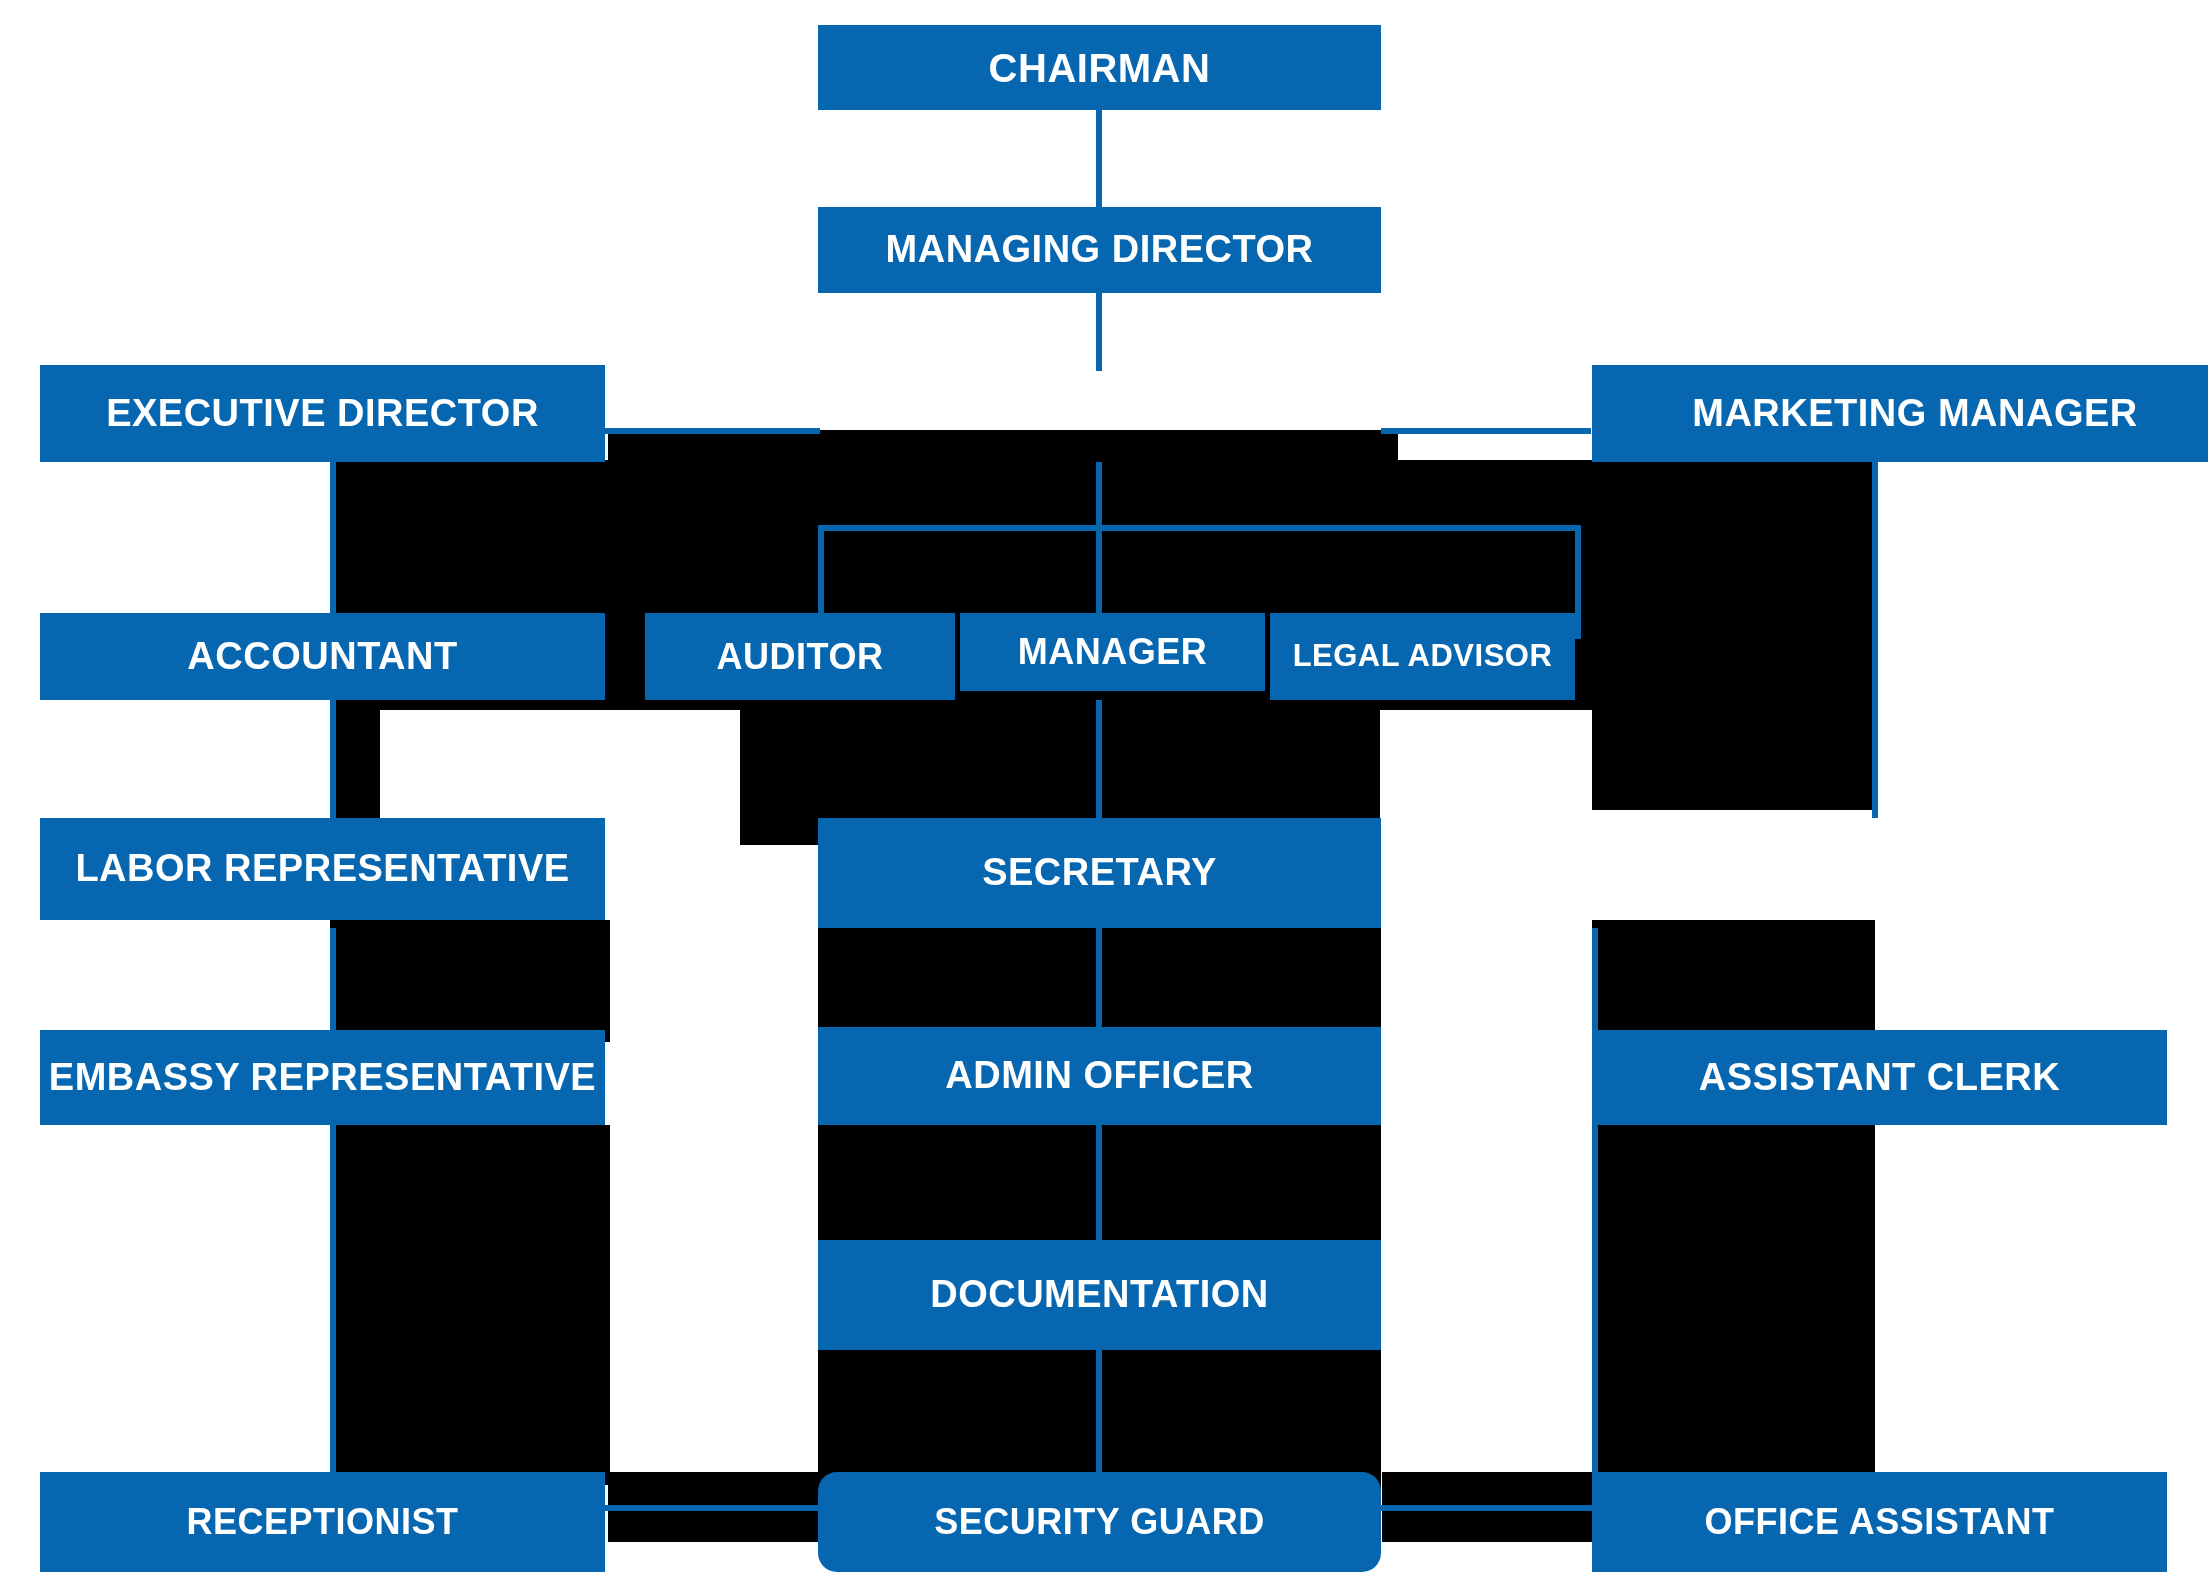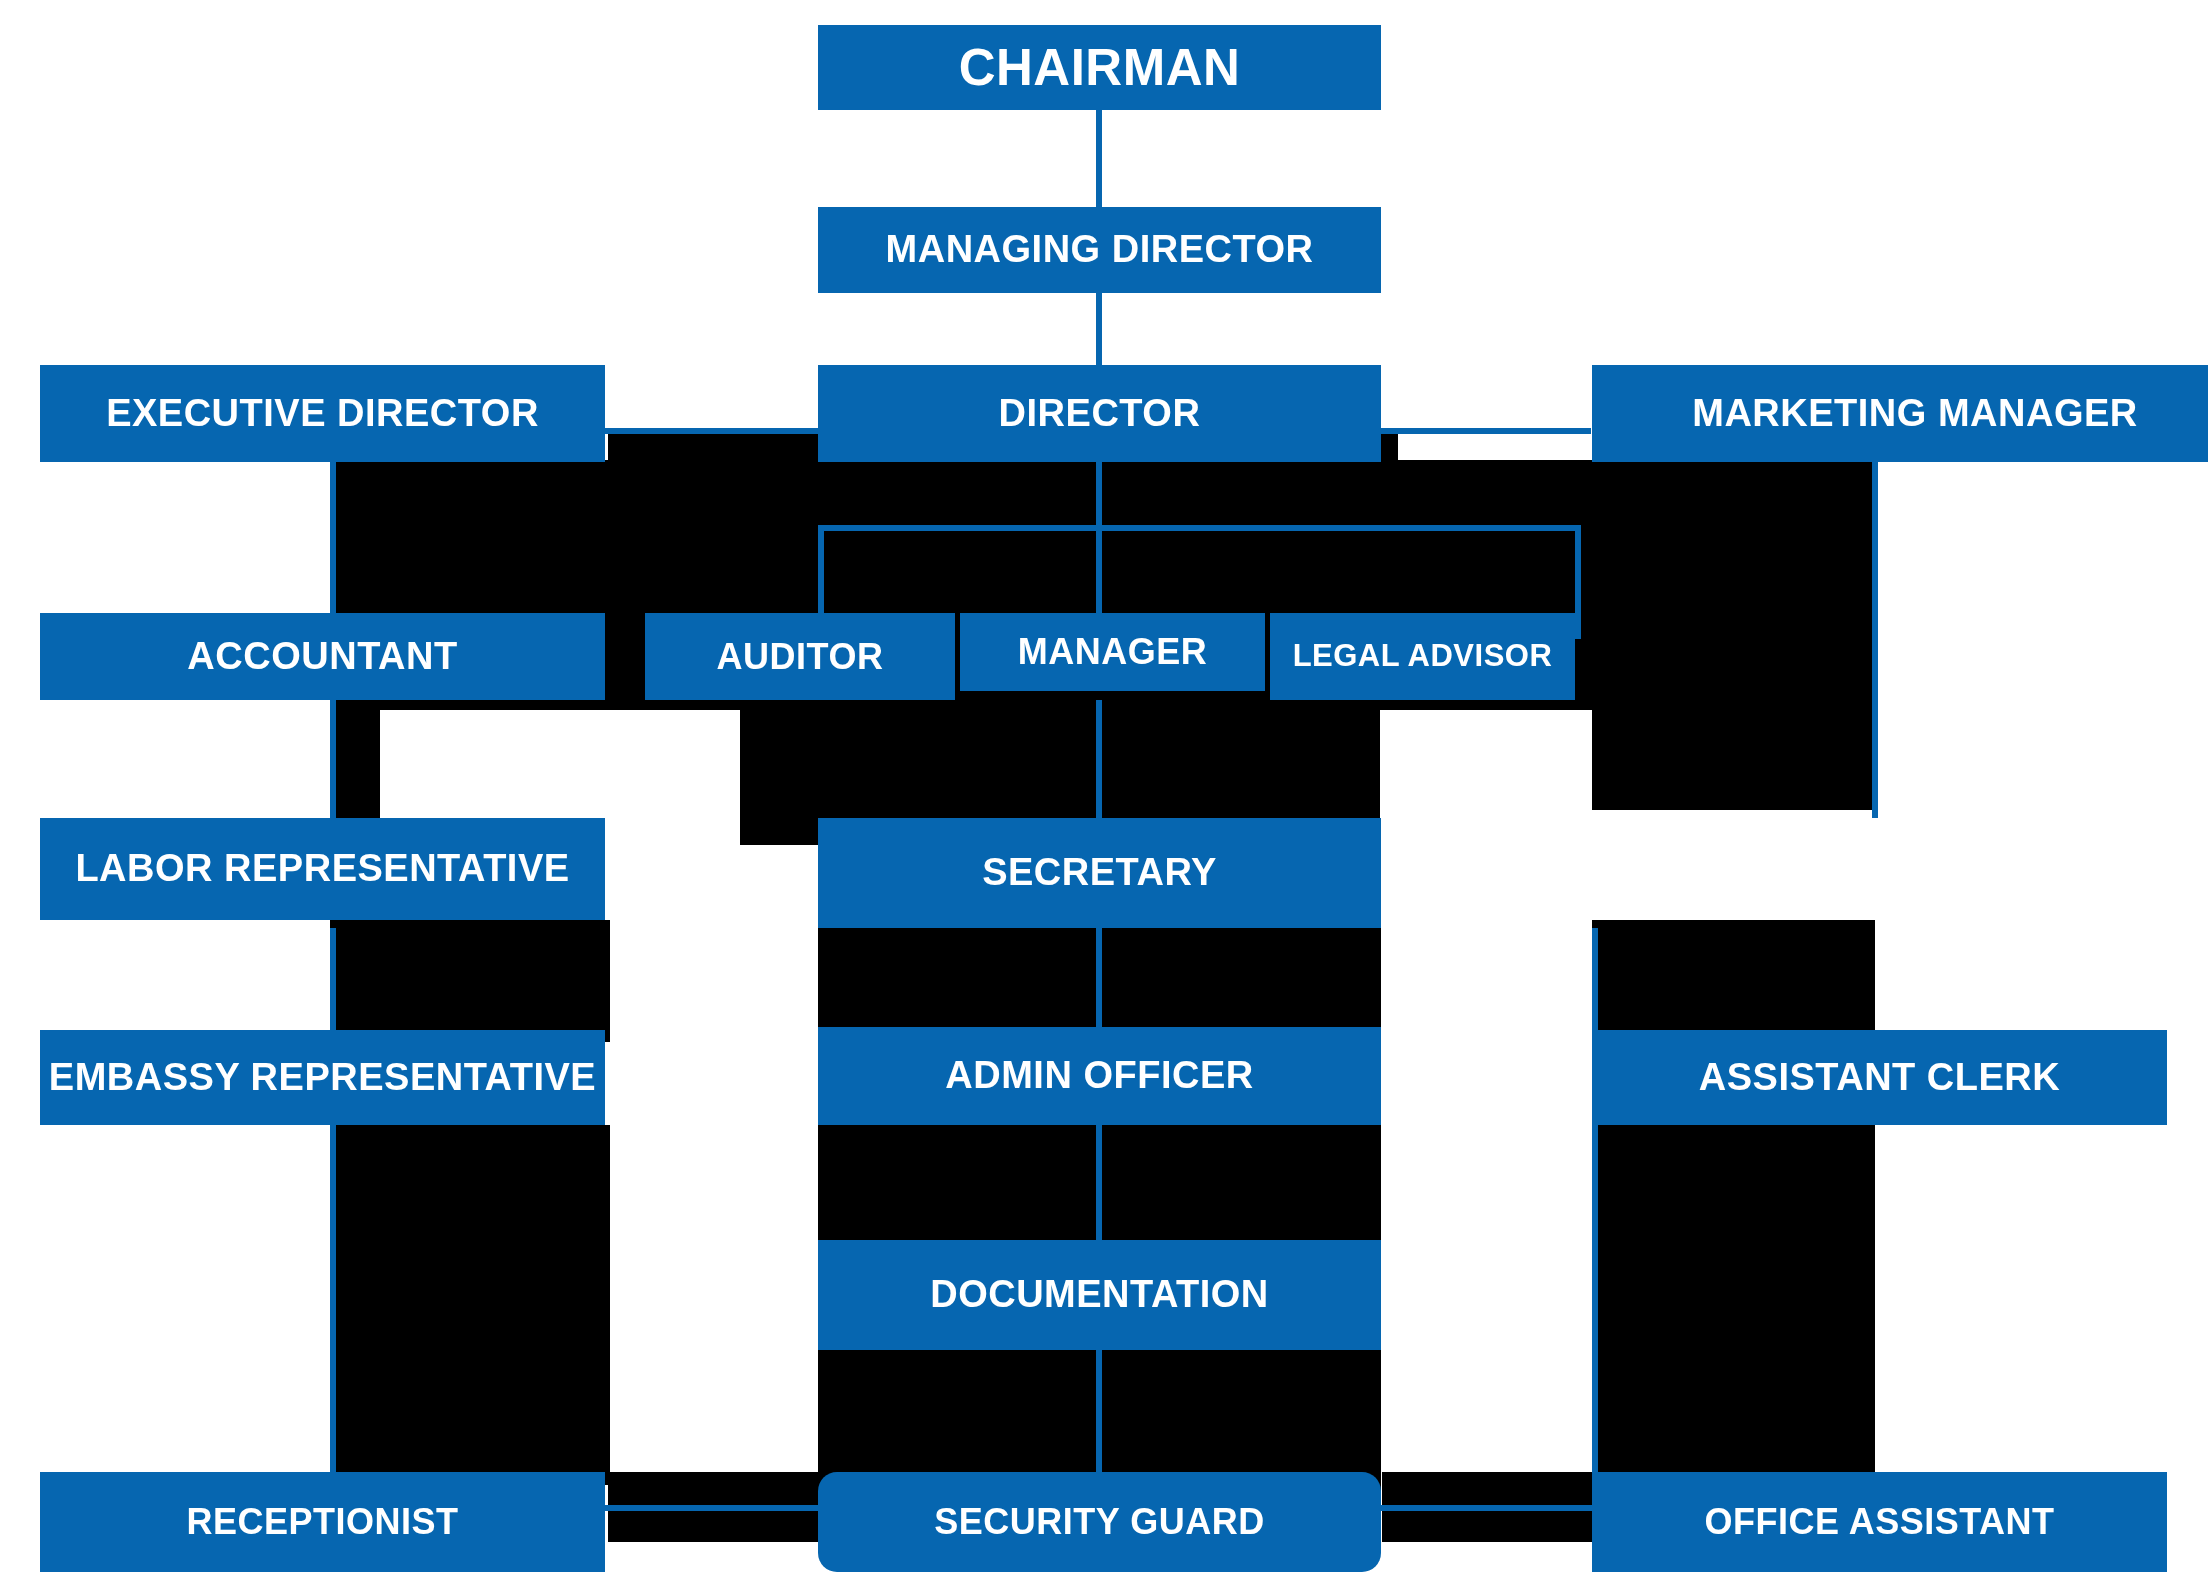--- a/index.html
+++ b/index.html
@@ -29,21 +29,21 @@
     z-index: 5;
   }
   .node .node-label {
     font-weight: 700;
     letter-spacing: 0.5px;
     line-height: 1.05;
     white-space: nowrap;
     text-transform: uppercase;
   }
   
-  .t-xl .node-label { font-size: 51px; }
+  .t-xl .node-label { font-size: 40px; }
   .t-lg .node-label { font-size: 38px; }
   .t-md .node-label { font-size: 36px; }
   .t-sm .node-label { font-size: 31px; }
 
   
   .conn {
     position: absolute;
     background: #0666B0;
     z-index: 2;
   }
@@ -119,23 +119,20 @@
   </div>
 
   <div class="node t-lg" style="left:818px; top:207px; width:563px; height:86px;">
     <span class="node-label">MANAGING DIRECTOR</span>
   </div>
 
   <div class="node t-lg" style="left:40px; top:365px; width:565px; height:97px;">
     <span class="node-label">EXECUTIVE DIRECTOR</span>
   </div>
 
-  <div class="node t-lg" style="left:818px; top:365px; width:563px; height:97px;">
-    <span class="node-label">DIRECTOR</span>
-  </div>
 
   <div class="node t-lg" style="left:1592px; top:365px; width:646px; height:97px;">
     <span class="node-label">MARKETING MANAGER</span>
   </div>
 
   <div class="node t-lg" style="left:40px; top:613px; width:565px; height:87px;">
     <span class="node-label">ACCOUNTANT</span>
   </div>
 
   <div class="node t-md" style="left:645px; top:613px; width:310px; height:87px;">

